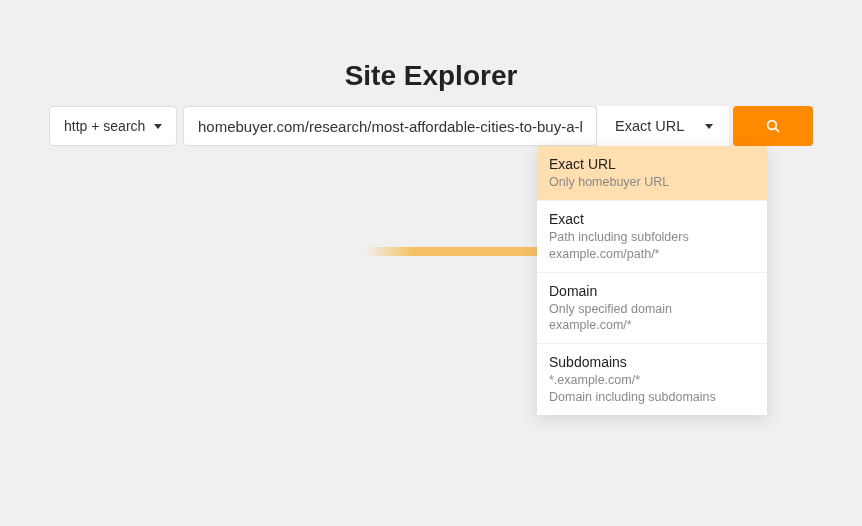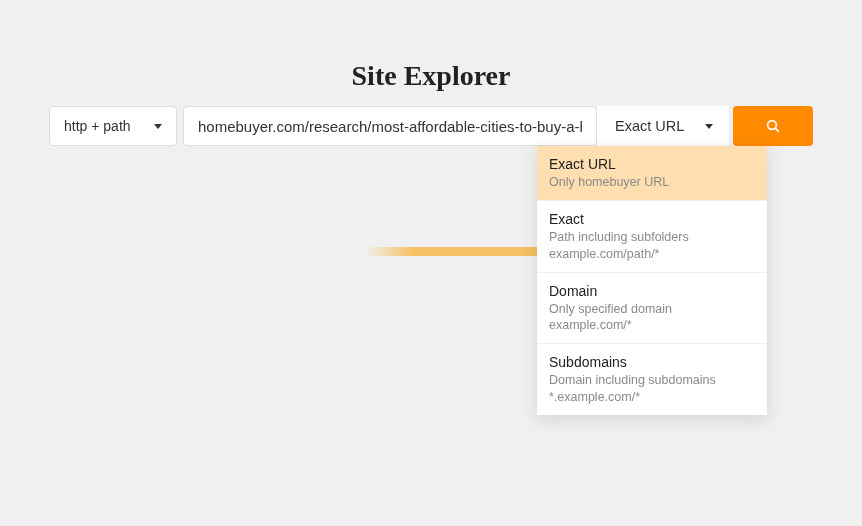--- a/index.html
+++ b/index.html
@@ -16,21 +16,20 @@
     }
     .container {
       padding-top: 60px;
       text-align: center;
     }
     .title {
       font-size: 28px;
       font-weight: 700;
       color: #222;
       margin-bottom: 14px;
-      font-family: Liberation Serif, serif;
     }
     .subtitle {
       font-size: 15px;
       color: #7a7a7a;
       margin-bottom: 40px;
     }
     .search-row {
       display: flex;
       width: 764px;
       margin: 0 auto;
@@ -137,21 +136,21 @@
     }
   </style>
 </head>
 <body>
 
 <div class="container">
   <h1 class="title">Site Explorer</h1>
 
   <div class="search-row">
     <div class="protocol-select">
-      <span>http + path</span>
+      <span>http + search</span>
       <span class="caret"></span>
     </div>
 
     <input class="url-input" type="text" value="homebuyer.com/research/most-affordable-cities-to-buy-a-home" style="">
 
     <div class="mode-select">
       <span>Exact URL</span>
       <span class="caret"></span>
     </div>
 
@@ -173,22 +172,22 @@
           <div class="item-desc">Path including subfolders</div>
           <div class="item-desc">example.com/path/*</div>
         </div>
         <div class="dropdown-item">
           <div class="item-title">Domain</div>
           <div class="item-desc">Only specified domain</div>
           <div class="item-desc">example.com/*</div>
         </div>
         <div class="dropdown-item">
           <div class="item-title">Subdomains</div>
+          <div class="item-desc">*.example.com/*</div>
           <div class="item-desc">Domain including subdomains</div>
-          <div class="item-desc">*.example.com/*</div>
         </div>
       </div>
   </div>
 </div>
 
 <div class="arrow-annotation">
   <svg width="220" height="30" viewBox="0 0 220 30">
     <defs>
       <linearGradient id="arrowgrad" x1="0" y1="0" x2="1" y2="0">
         <stop offset="0%" stop-color="#f5c164" stop-opacity="0"></stop>

